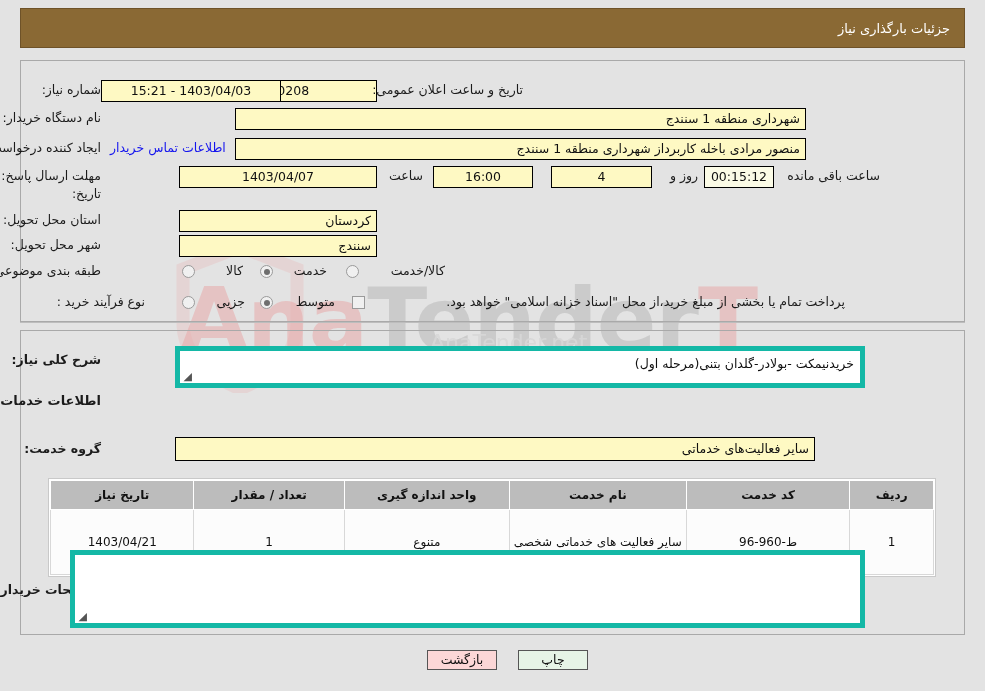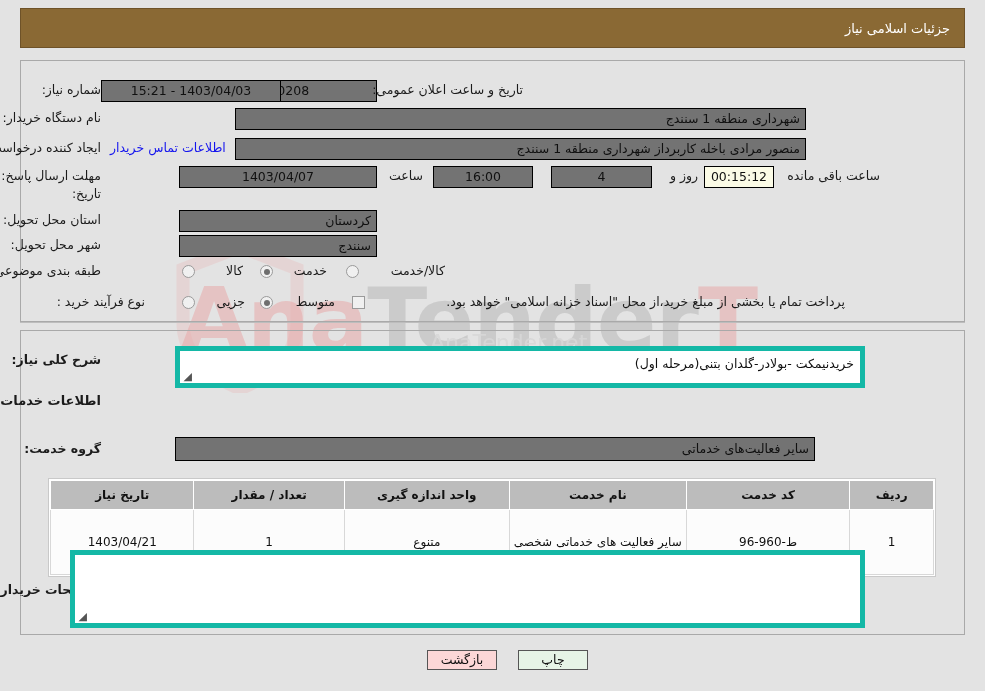--- a/index.html
+++ b/index.html
@@ -94,21 +94,21 @@
     font-size: 12.5px;
     color: #1b1b1b;
     white-space: nowrap;
     z-index: 4;
   }
   .lbl-b { font-weight: bold; }
   .fld {
     position: absolute;
     box-sizing: border-box;
     border: 1px solid #000000;
-    background: #737373;
+    background: #fef9c3;
     font-size: 12.5px;
     color: #101010;
     line-height: 20px;
     height: 22px;
     padding: 0 5px;
     overflow: hidden;
     white-space: nowrap;
     z-index: 4;
     text-align: center;
   }
@@ -239,21 +239,21 @@
   <svg class="wm-shield" viewBox="0 0 130 150">
     <path d="M65 4 L122 26 L122 80 Q122 122 65 146 Q8 122 8 80 L8 26 Z" fill="none" stroke="#e9b4b4" stroke-width="13"></path>
   </svg>
   <div class="wm-text">
     <span class="accent">Ana</span><span>Tender</span><span class="accent">T</span>
   </div>
   <div class="wm-url">AnaTender.net</div>
 </div>
 
 <div class="header-bar">
-  <span class="header-title">جزئیات اسلامی نیاز</span>
+  <span class="header-title">جزئیات بارگذاری نیاز</span>
 </div>
 
 <div class="panel" id="panel-top"></div>
 
 <div class="lbl" style="right:884px; top:82px;">شماره نیاز:</div>
 <div class="fld" style="right:608px; top:80px; width:263px;">1103005581000208</div>
 
 <div class="lbl" style="right:462px; top:82px;">تاریخ و ساعت اعلان عمومی:</div>
 <div class="fld" style="right:704px; top:80px; width:180px; left:102px;">1403/04/03 - 15:21</div>
 

